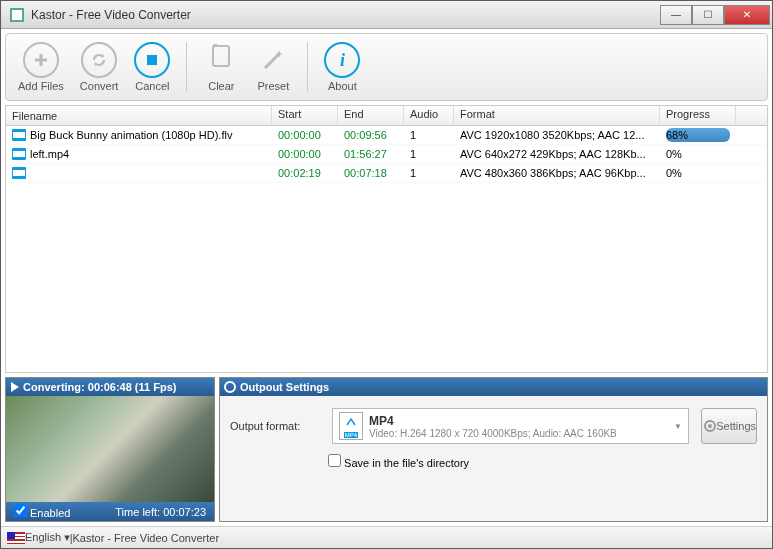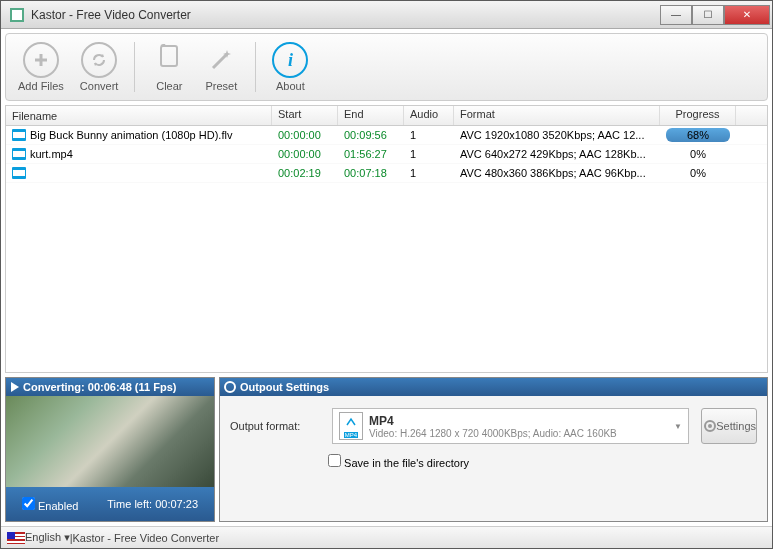--- a/index.html
+++ b/index.html
@@ -21,29 +21,29 @@
 .file-table{flex:1;margin:0 4px;border:1px solid #ccc;background:#fff;overflow:auto;min-height:0}
 .ft-head{display:flex;background:linear-gradient(#fdfdfd,#eee);border-bottom:1px solid #ccc;height:20px}
 .ft-h{padding:2px 6px;border-right:1px solid #ddd;color:#333;font-size:11px}
 .ft-row{display:flex;height:19px;align-items:center;border-bottom:1px solid #f9f9f9}
 .ft-c{padding:1px 6px;overflow:hidden;white-space:nowrap;text-overflow:ellipsis;font-size:11px}
 .c-file{width:266px;display:flex;align-items:center;gap:4px}
 .c-start{width:66px;color:#0a8a2a}
 .c-end{width:66px;color:#0a8a2a}
 .c-audio{width:50px}
 .c-format{width:206px}
-.c-prog{width:76px;text-align:center}
+.c-prog{width:76px;text-align:left}
 .prog-bg{background:linear-gradient(#5aa8e0,#4488c0);color:#000;padding:1px 0;border-radius:6px}
 .file-ico{width:14px;height:12px;background:#0a9ede;border-radius:1px;position:relative;flex-shrink:0}
 .file-ico::before{content:"";position:absolute;left:1px;right:1px;top:3px;bottom:3px;background:#fff}
 .bottom{display:flex;margin:4px;gap:4px;height:145px}
 .preview{width:210px;border:1px solid #888;display:flex;flex-direction:column;background:#333}
 .pv-head{height:18px;background:linear-gradient(#3a7ab8,#2a5a90);color:#fff;display:flex;align-items:center;padding:0 5px;gap:4px;font-size:11px;font-weight:bold}
 .pv-img{flex:1;background:linear-gradient(135deg,#6a8a5a 0%,#9ab89a 30%,#d0d0c0 50%,#6a7a6a 70%,#3a4a3a 100%);position:relative}
-.pv-foot{height:34px;background:linear-gradient(#3a7ab8,#2a5a90);color:#fff;display:flex;align-items:center;padding:0 16px;font-size:11px;justify-content:space-between}
+.pv-foot{height:19px;background:linear-gradient(#3a7ab8,#2a5a90);color:#fff;display:flex;align-items:center;padding:0 8px;font-size:11px;justify-content:space-between}
 .pv-foot input{margin-right:3px}
 .settings{flex:1;border:1px solid #888;display:flex;flex-direction:column;background:#f4f4f4}
 .st-head{height:18px;background:linear-gradient(#3a7ab8,#2a5a90);color:#fff;display:flex;align-items:center;padding:0 4px;gap:4px;font-size:11px;font-weight:bold}
 .st-body{flex:1;padding:12px 10px;display:flex;flex-direction:column;gap:10px}
 .st-row{display:flex;align-items:center;gap:12px}
 .st-label{width:90px;color:#333}
 .fmt-select{flex:1;height:36px;border:1px solid #bbb;background:#fff;display:flex;align-items:center;padding:8px 6px;gap:6px}
 .fmt-ico{width:24px;height:28px;border:1px solid #aaa;background:#fff;display:flex;align-items:end;justify-content:center;position:relative}
 .fmt-ico span{font-size:6px;background:#0a9ede;color:#fff;padding:0 1px;margin-bottom:1px}
 .fmt-txt{flex:1}
@@ -89,20 +89,28 @@
       </div>
     <div class="tb-btn">
         <div class="tb-icon gray">
           <svg width="18" height="18">
             <path d="M4 9a5 5 0 0 1 9-3M14 9a5 5 0 0 1-9 3" stroke="#bbb" stroke-width="2" fill="none"></path>
             <path d="M13 3l1 3-3-1z M5 15l-1-3 3 1z" fill="#bbb"></path>
           </svg>
         </div>
         <span class="tb-label">Convert</span>
       </div>
+    <div class="tb-btn">
+        <div class="tb-icon blue">
+          <svg width="14" height="14">
+            <rect x="2" y="2" width="10" height="10" fill="#0a9ede"></rect>
+          </svg>
+        </div>
+        <span class="tb-label">Cancel</span>
+      </div>
     <div class="tb-sep"></div>
     <div class="tb-btn">
         <div class="tb-icon gray" style="border:none">
           <svg width="28" height="32">
             <rect x="6" y="2" width="16" height="20" rx="2" fill="none" stroke="#bbb" stroke-width="2"></rect>
             <path d="M6 2l4-2" stroke="#bbb" stroke-width="2"></path>
           </svg>
         </div>
         <span class="tb-label">Clear</span>
       </div>
@@ -143,21 +151,21 @@
           <div class="ft-c c-end">00:09:56</div>
           <div class="ft-c c-audio">1</div>
           <div class="ft-c c-format">AVC 1920x1080 3520Kbps; AAC 12...</div>
           <div class="ft-c c-prog">
             <div class="prog-bg">68%</div>
           </div>
         </div>
         <div class="ft-row">
           <div class="ft-c c-file">
             <span class="file-ico"></span>
-            <span>kurt.mp4</span>
+            <span>left.mp4</span>
           </div>
           <div class="ft-c c-start">00:00:00</div>
           <div class="ft-c c-end">01:56:27</div>
           <div class="ft-c c-audio">1</div>
           <div class="ft-c c-format">AVC 640x272 429Kbps; AAC 128Kb...</div>
           <div class="ft-c c-prog">0%</div>
         </div>
         <div class="ft-row">
           <div class="ft-c c-file">
             <span class="file-ico"></span>

